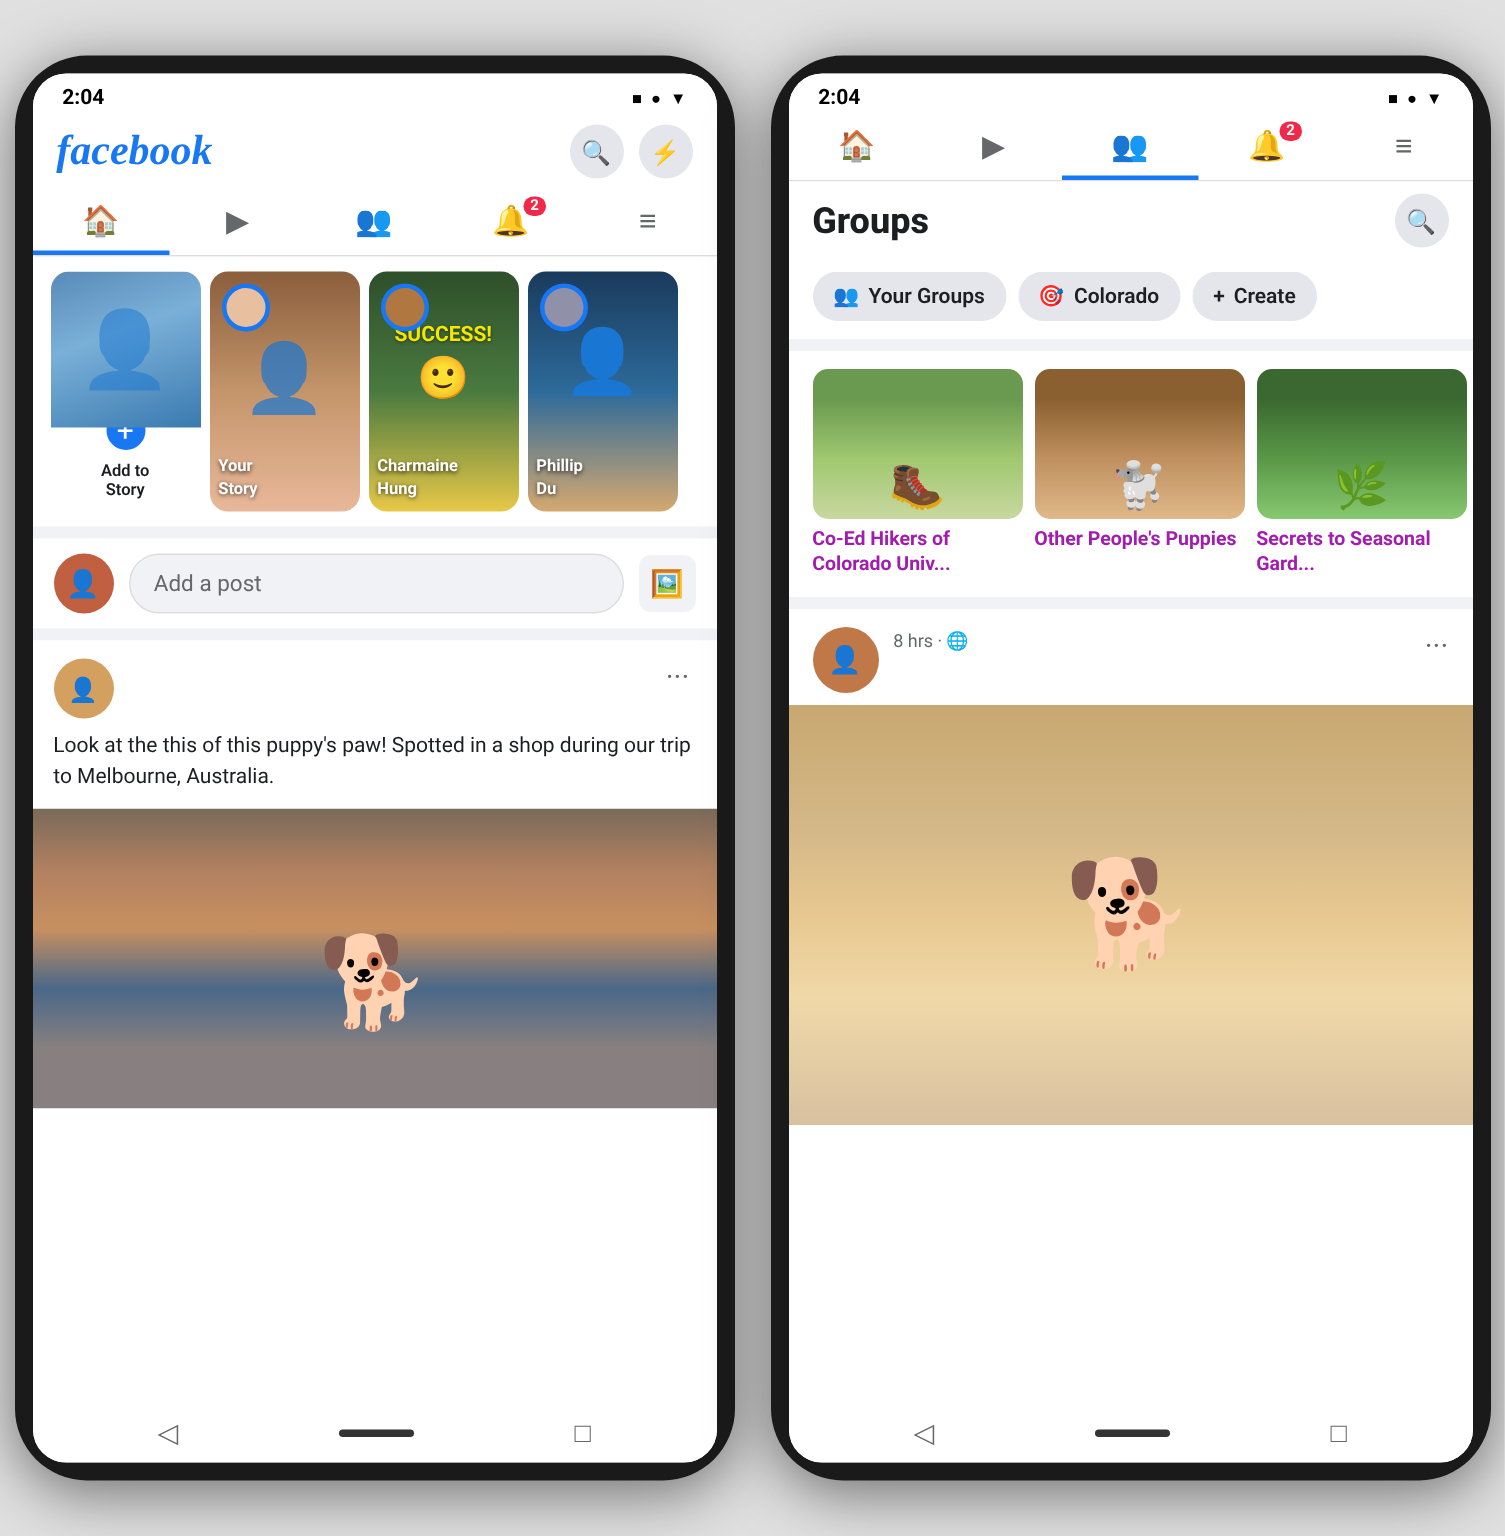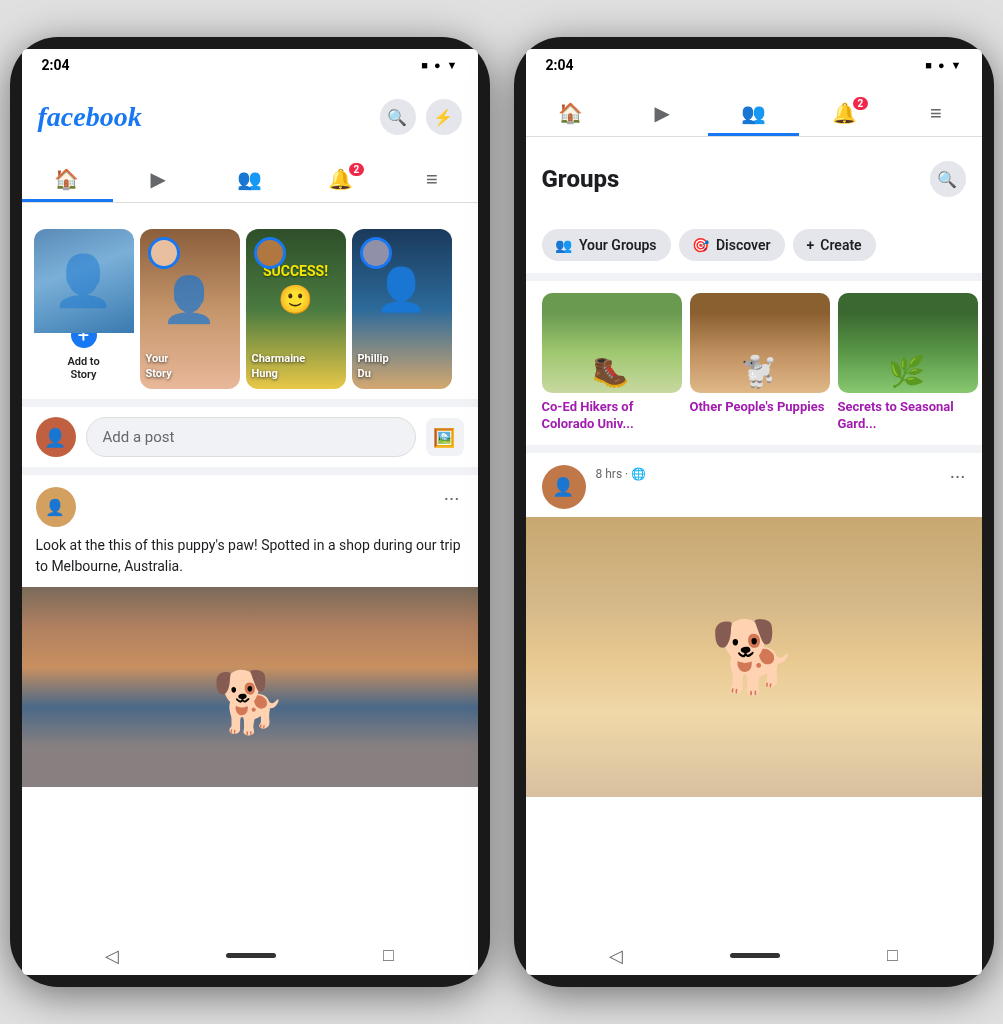--- a/index.html
+++ b/index.html
@@ -22,25 +22,24 @@
       border-radius: 48px;
       padding: 12px;
       box-shadow: 0 8px 40px rgba(0,0,0,0.5);
       position: relative;
       flex-shrink: 0;
     }
     .phone-inner {
       width: 100%;
       height: 100%;
       background: #fff;
-      border-radius: 6px;
+      border-radius: 22px;
       overflow: hidden;
       display: flex;
       flex-direction: column;
-      gap: 16px;
     }
     .phone-notch-bar {
       display: flex;
       align-items: center;
       justify-content: space-between;
       padding: 8px 20px 4px;
       background: #fff;
     }
     .status-time {
       font-size: 14px;
@@ -661,21 +660,21 @@
 
     <div class="phone-content">
 
       <div class="groups-pills">
         <div class="pill">
           <span>👥</span>
           <span>Your Groups</span>
         </div>
         <div class="pill">
           <span>🎯</span>
-          <span>Discover</span>
+          <span>Colorado</span>
         </div>
         <div class="pill">
           <span>+</span>
           <span>Create</span>
         </div>
       </div>
 
       <div class="groups-grid">
         <div class="group-card">
           <div class="group-card-img group-img-1">

